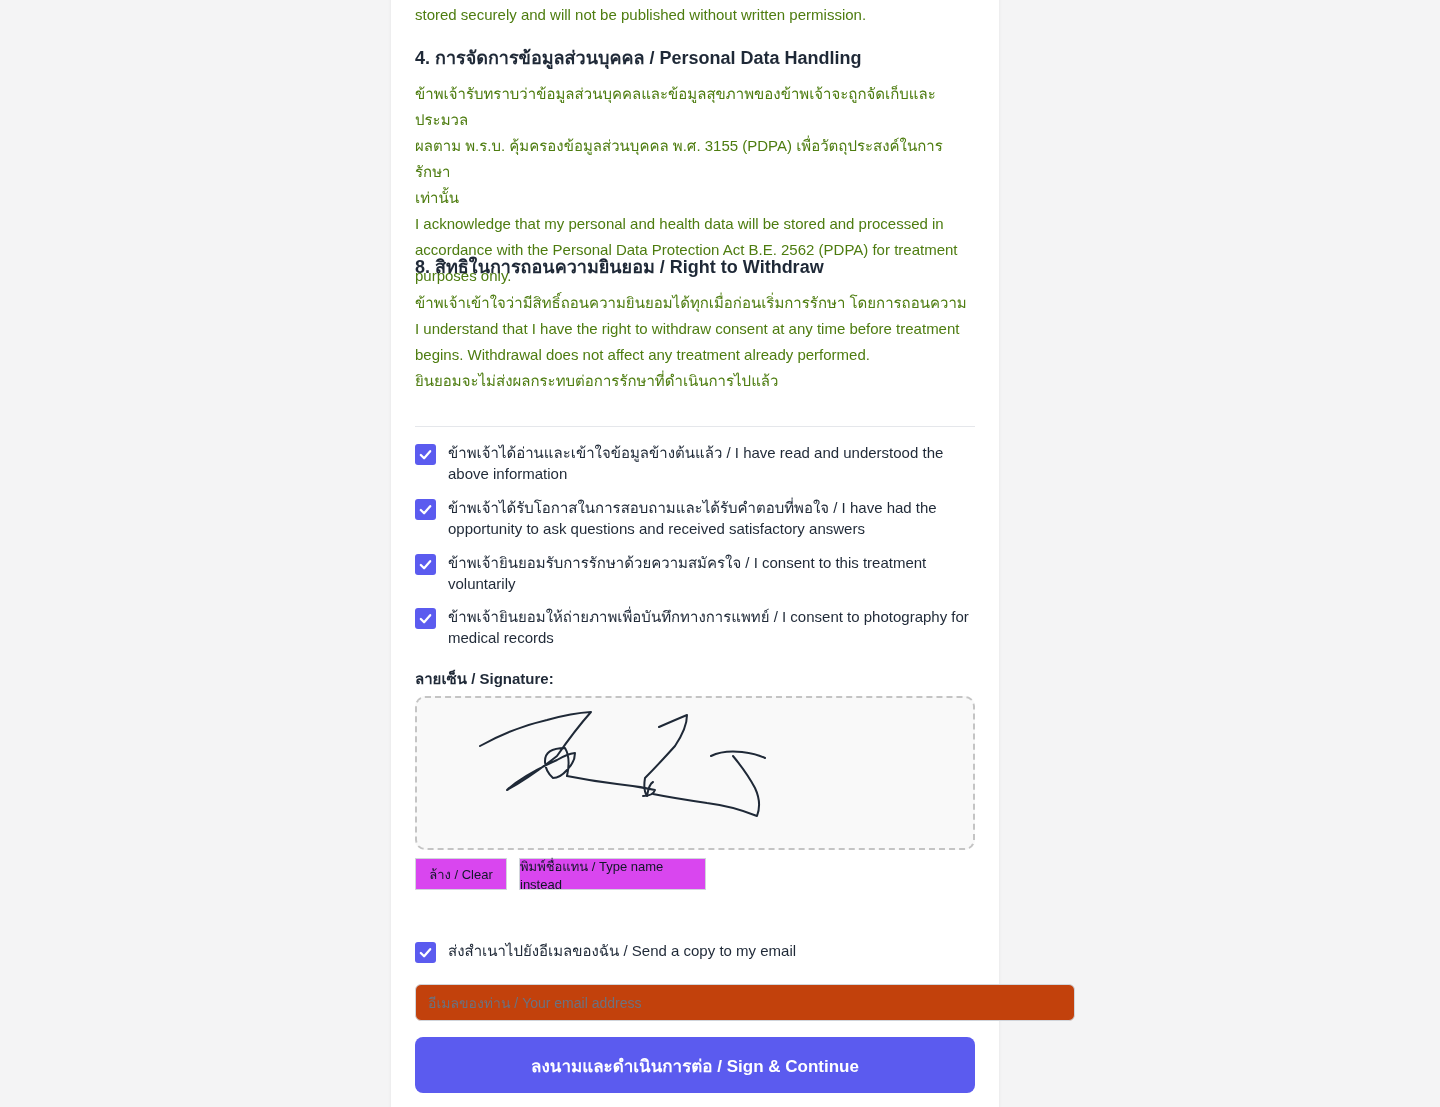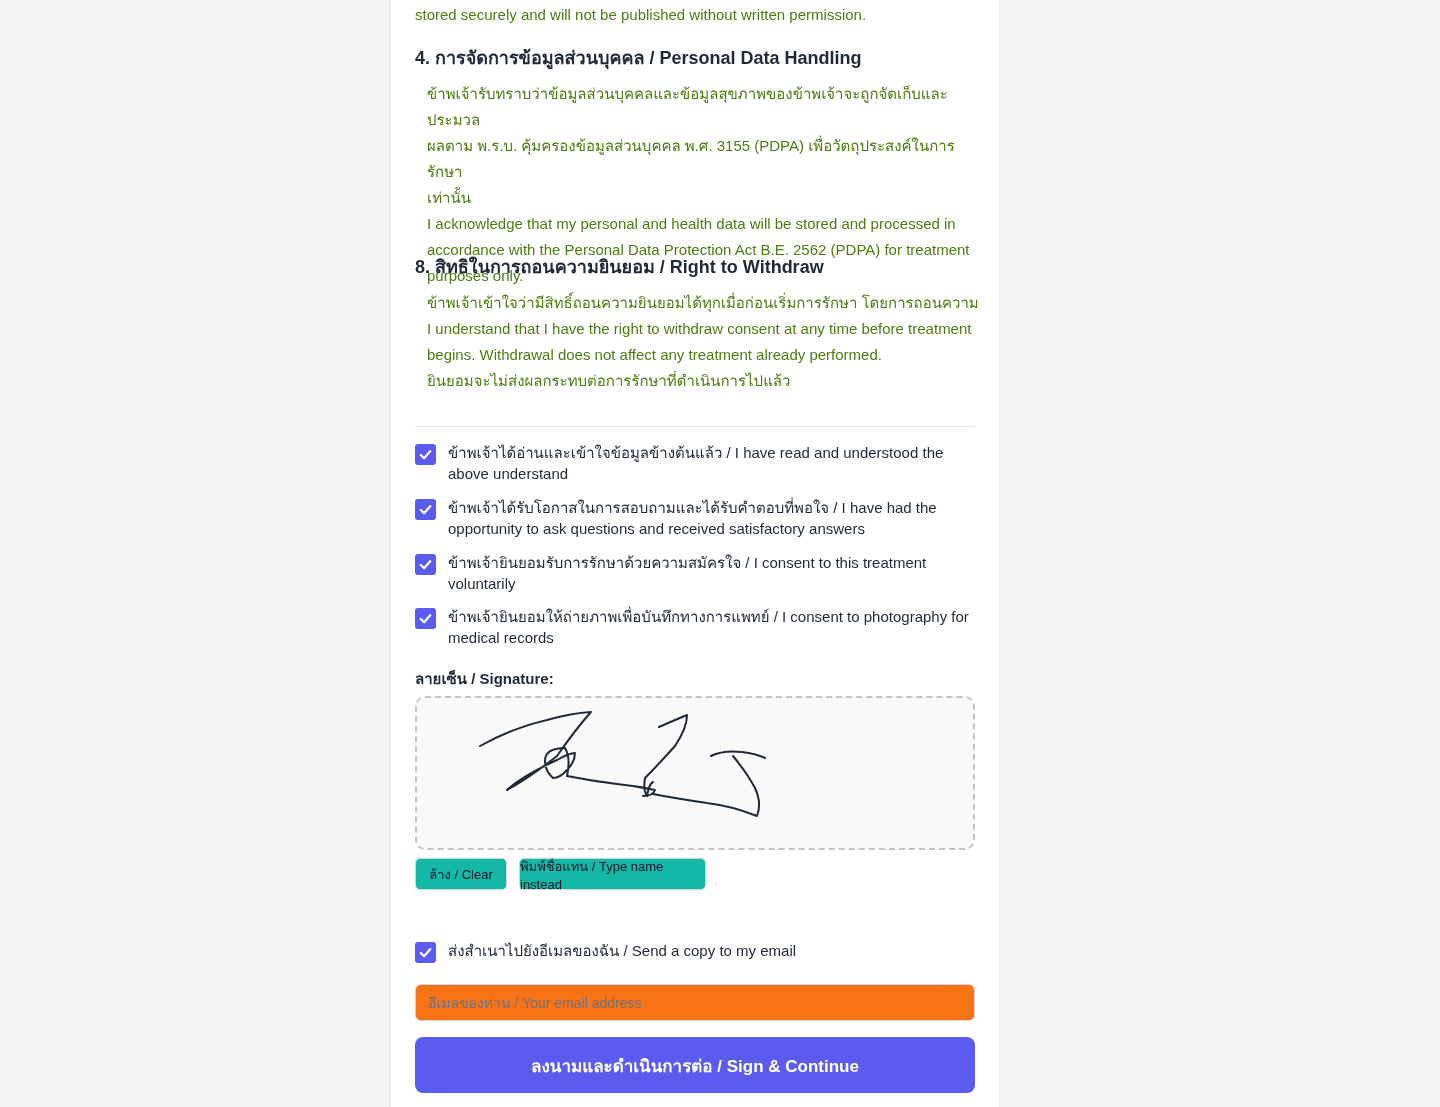--- a/index.html
+++ b/index.html
@@ -8,47 +8,47 @@
       background: #f4f4f5;
       font-family: "Liberation Sans", "DejaVu Sans", sans-serif;
       color: #1f2937;
     }
     .card {
       position: absolute; left: 391px; top: -10px; width: 608px; height: 1130px;
       background: #ffffff;
       box-shadow: 0 1px 4px rgba(0,0,0,0.06);
       border-radius: 0 0 10px 10px;
     }
-    .inner { position: absolute; left: 24px; width: 560px; margin-left: 12px; }
+    .inner { position: absolute; left: 24px; width: 560px; }
     .para { font-size: 15px; line-height: 26px; color: #4d7c0f; margin: 0; }
     .heading { font-size: 18px; font-weight: bold; color: #1f2937; margin: 0; line-height: 26px; }
     .divider { position: absolute; left: 24px; width: 560px; height: 1px; background: #e5e7eb; }
     .check-row { position: absolute; left: 24px; width: 560px; display: flex; align-items: flex-start; }
     .checkbox {
       width: 21px; height: 21px; border-radius: 3px; background: #5b5bef;
       flex: 0 0 21px; margin-top: 2px; display: flex; align-items: center; justify-content: center;
       cursor: pointer;
     }
     .checkbox svg { width: 15px; height: 15px; }
     .check-label { margin-left: 12px; font-size: 15px; line-height: 21px; color: #1f2937; }
     .check-label b { font-weight: bold; }
     .sig-label { position: absolute; left: 24px; font-size: 15px; font-weight: bold; color: #1f2937; }
     .sig-pad {
       position: absolute; left: 24px; width: 556px; height: 150px;
       border: 2px dashed #c4c4c4; border-radius: 10px; background: #f9f9f9;
     }
     .btn-sec {
-      position: absolute; height: 32px; border: 1px solid #d1d5db; border-radius: 5px;
-      background: #14b8a6; font-size: 13px; color: #111827; display: flex; align-items: center;
+      position: absolute; height: 32px; border: 1px solid #d1d5db; border-radius: 0;
+      background: #d946ef; font-size: 13px; color: #111827; display: flex; align-items: center;
       justify-content: center; cursor: pointer; box-sizing: border-box;
     }
     .email-input {
-      position: absolute; left: 24px; width: 560px; height: 37px; box-sizing: border-box;
+      position: absolute; left: 24px; width: 660px; height: 37px; box-sizing: border-box;
       border: 1px solid #d1d5db; border-radius: 6px; padding: 0 12px; font-size: 14px;
-      font-family: "Liberation Sans", sans-serif; color: #111827; background: #f97316; outline: none;
+      font-family: "Liberation Sans", sans-serif; color: #111827; background: #c2410c; outline: none;
     }
     .email-input::placeholder { color: #6b7280; }
     .submit {
       position: absolute; left: 24px; width: 560px; height: 56px; border-radius: 8px;
       background: #5b5bef; color: #ffffff; font-size: 17px; font-weight: bold;
       display: flex; align-items: center; justify-content: center; cursor: pointer; border: none;
       font-family: "Liberation Sans", sans-serif;
     }
   </style>
 </head>
@@ -74,21 +74,21 @@
   </div>
 
   <div class="divider" style="top:436px;"></div>
 
   <div class="check-row" style="top:452px;">
     <span class="checkbox">
       <svg viewBox="0 0 16 16">
           <path d="M3 8.5 L6.5 12 L13 4.5" stroke="#fff" stroke-width="2.4" fill="none" stroke-linecap="round" stroke-linejoin="round"></path>
         </svg>
     </span>
-    <span class="check-label">ข้าพเจ้าได้อ่านและเข้าใจข้อมูลข้างต้นแล้ว / I have read and understood the above understand</span>
+    <span class="check-label">ข้าพเจ้าได้อ่านและเข้าใจข้อมูลข้างต้นแล้ว / I have read and understood the above information</span>
   </div>
   <div class="check-row" style="top:507px;">
     <span class="checkbox">
       <svg viewBox="0 0 16 16">
           <path d="M3 8.5 L6.5 12 L13 4.5" stroke="#fff" stroke-width="2.4" fill="none" stroke-linecap="round" stroke-linejoin="round"></path>
         </svg>
     </span>
     <span class="check-label">ข้าพเจ้าได้รับโอกาสในการสอบถามและได้รับคำตอบที่พอใจ / I have had the opportunity to ask questions and received satisfactory answers</span>
   </div>
   <div class="check-row" style="top:562px;">

